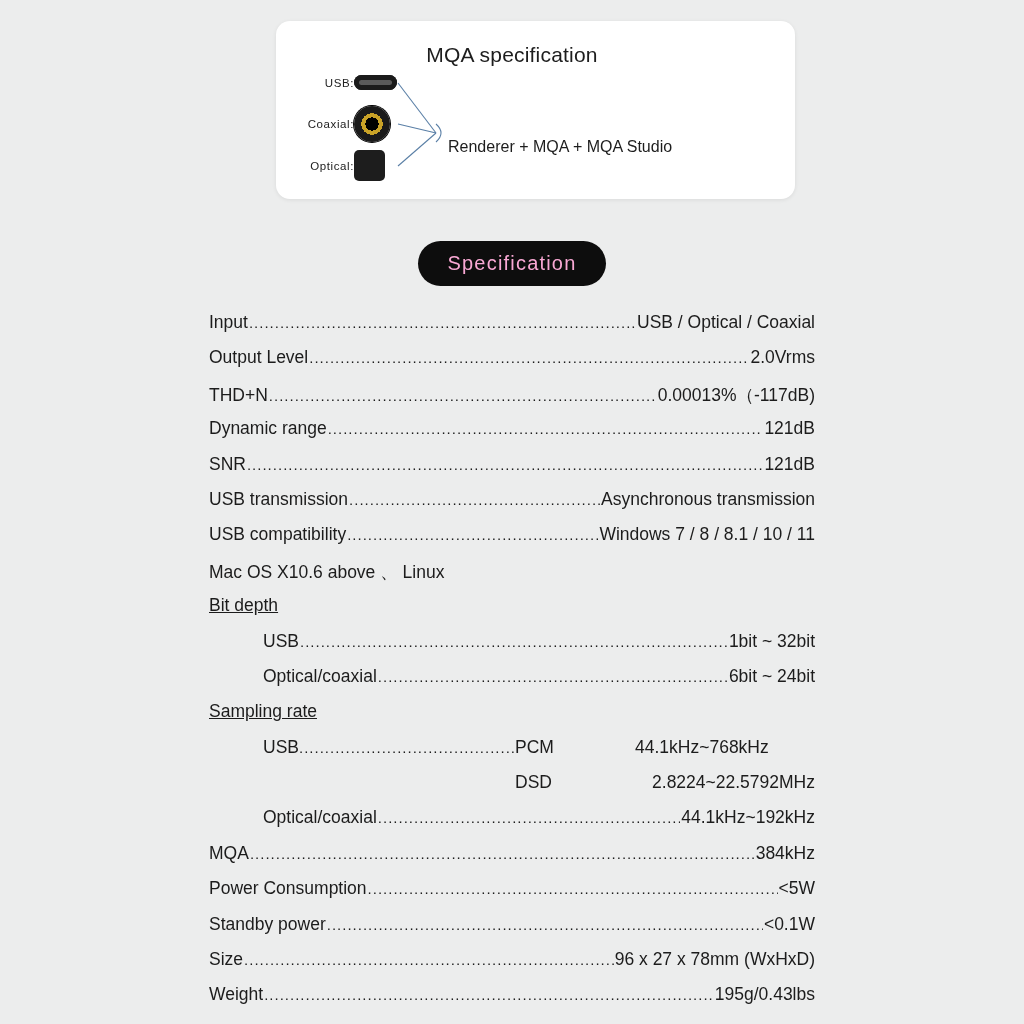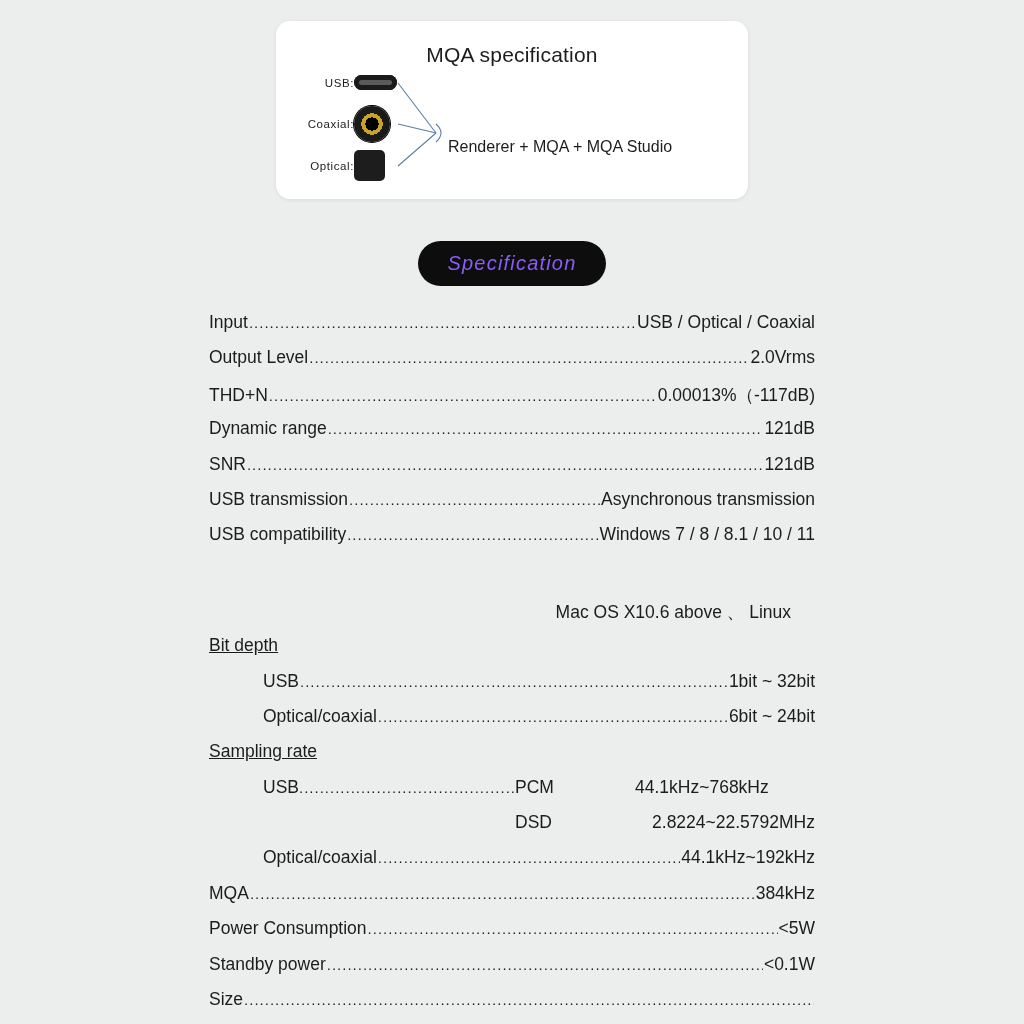--- a/index.html
+++ b/index.html
@@ -19,20 +19,21 @@
   
   .mqa-card {
     position: absolute;
     left: 276px;
     top: 21px;
     width: 472px;
     height: 178px;
     background: #ffffff;
     border-radius: 14px;
     box-shadow: 0 1px 4px rgba(0,0,0,0.08);
+    padding-left: 47px;
   }
   .mqa-title {
     position: absolute;
     left: 0;
     top: 22px;
     width: 472px;
     text-align: center;
     font-size: 21px;
     color: #1d1d1d;
     letter-spacing: .2px;
@@ -100,27 +101,26 @@
 
   
   .spec-pill {
     position: absolute;
     left: 418px;
     top: 241px;
     width: 188px;
     height: 45px;
     border-radius: 23px;
     background: #0d0d0d;
-    color: #8b5cf6;
+    color: #f9a8d4;
     display: flex;
     align-items: center;
     justify-content: center;
     font-size: 20px;
     letter-spacing: 1.2px;
-    font-style: italic;
   }
 
   
   .spec-list {
     position: absolute;
     left: 209px;
     top: 312px;
     width: 606px;
     font-size: 17.5px;
     color: #1c1c1c;
@@ -148,21 +148,21 @@
   .sr-row { display: flex; align-items: baseline; height: 35.4px; white-space: nowrap; }
   .sr-row .lbl { flex: 0 0 auto; padding-left: 54px; }
   .sr-row .dots { flex: 1 1 auto; overflow: hidden; white-space: nowrap; letter-spacing: 1px; font-size: 15px; }
   .sr-row .mid { flex: 0 0 120px; text-align: left; }
   .sr-row .val { flex: 0 0 180px; text-align: left; }
   .sr-row2 { display: flex; align-items: baseline; height: 35.4px; white-space: nowrap; justify-content: flex-end; }
   .sr-row2 .spacer { flex: 1 1 auto; }
   .sr-row2 .mid { flex: 0 0 120px; text-align: left; }
   .sr-row2 .val { flex: 0 0 180px; text-align: right; }
 
-  .subline { height: 35.4px; text-align: right; padding-right: 24px; margin-top: 40px; }
+  .subline { height: 35.4px; text-align: left; padding-right: 24px; }
 </style>
 </head>
 <body>
 
 <div class="mqa-card">
   <div class="mqa-title">MQA specification</div>
 
   <svg class="mqa-line-svg" viewBox="0 0 472 178">
     <path d="M122 62 L160 112" stroke="#5a7fa6" stroke-width="1.1" fill="none"></path>
     <path d="M122 103 L160 112" stroke="#5a7fa6" stroke-width="1.1" fill="none"></path>
@@ -287,20 +287,21 @@
 
   <div class="row">
     <span class="lbl">Standby power</span>
     <span class="dots">.......................................................................................................................................</span>
     <span class="val">&lt;0.1W</span>
   </div>
 
   <div class="row">
     <span class="lbl">Size</span>
     <span class="dots">.......................................................................................................................................</span>
+    <span class="val">96 x 27 x 78mm (WxHxD)</span>
   </div>
 
   <div class="row">
     <span class="lbl">Weight</span>
     <span class="dots">.......................................................................................................................................</span>
     <span class="val">195g/0.43lbs</span>
   </div>
 
 </div>
 

